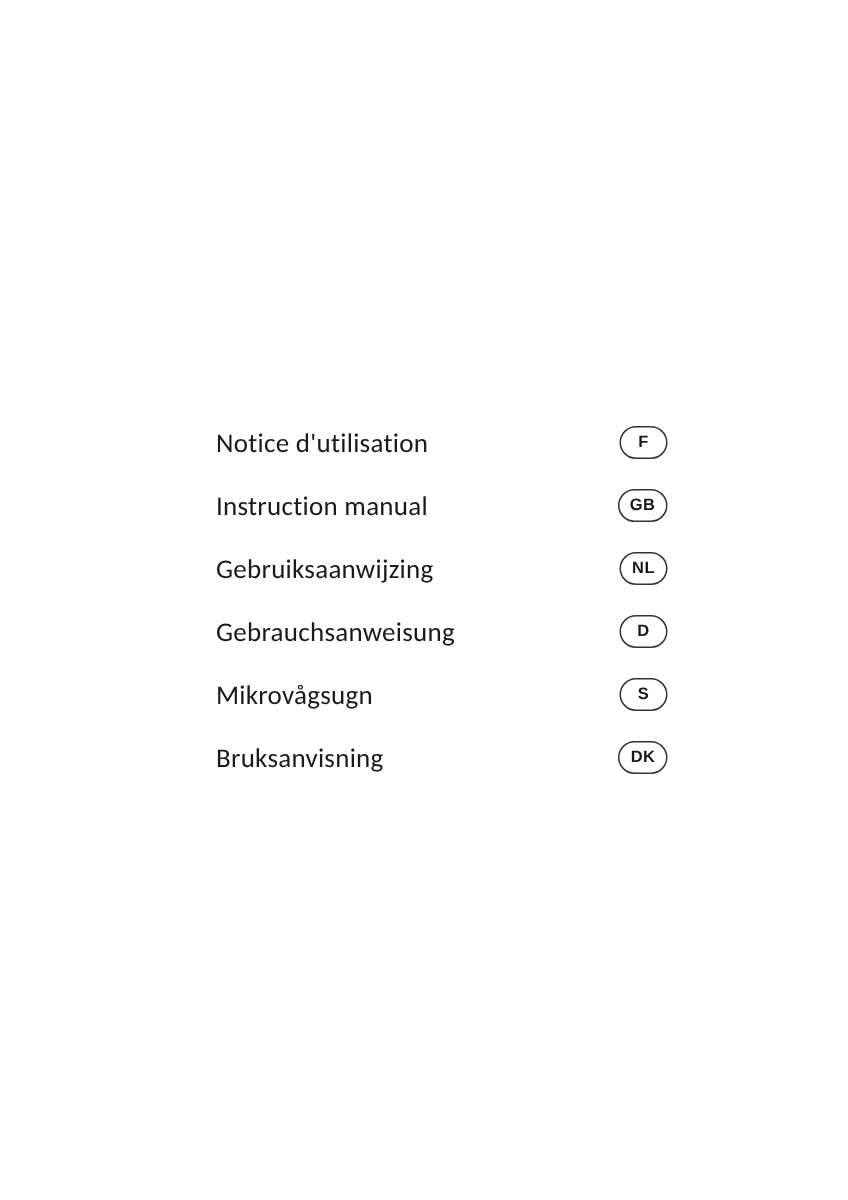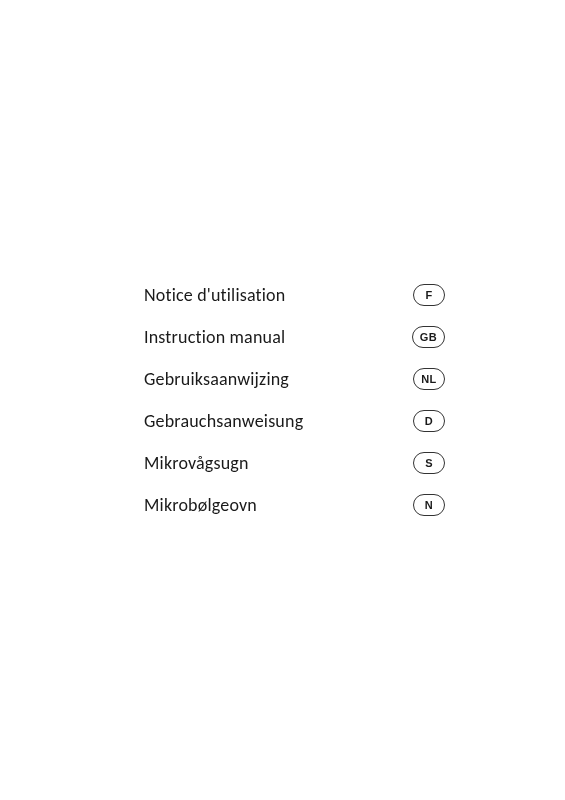--- a/index.html
+++ b/index.html
@@ -90,17 +90,17 @@
       </div>
       <div class="manual-item">
         <span class="manual-item-label">Gebrauchsanweisung</span>
         <span class="language-badge">D</span>
       </div>
       <div class="manual-item">
         <span class="manual-item-label">Mikrovågsugn</span>
         <span class="language-badge">S</span>
       </div>
       <div class="manual-item">
-        <span class="manual-item-label">Mikrobølgeovn</span>
-        <span class="language-badge">N</span>
+        <span class="manual-item-label">Bruksanvisning</span>
+        <span class="language-badge">DK</span>
       </div>
     </div>
 </div>
 
 </body></html>

